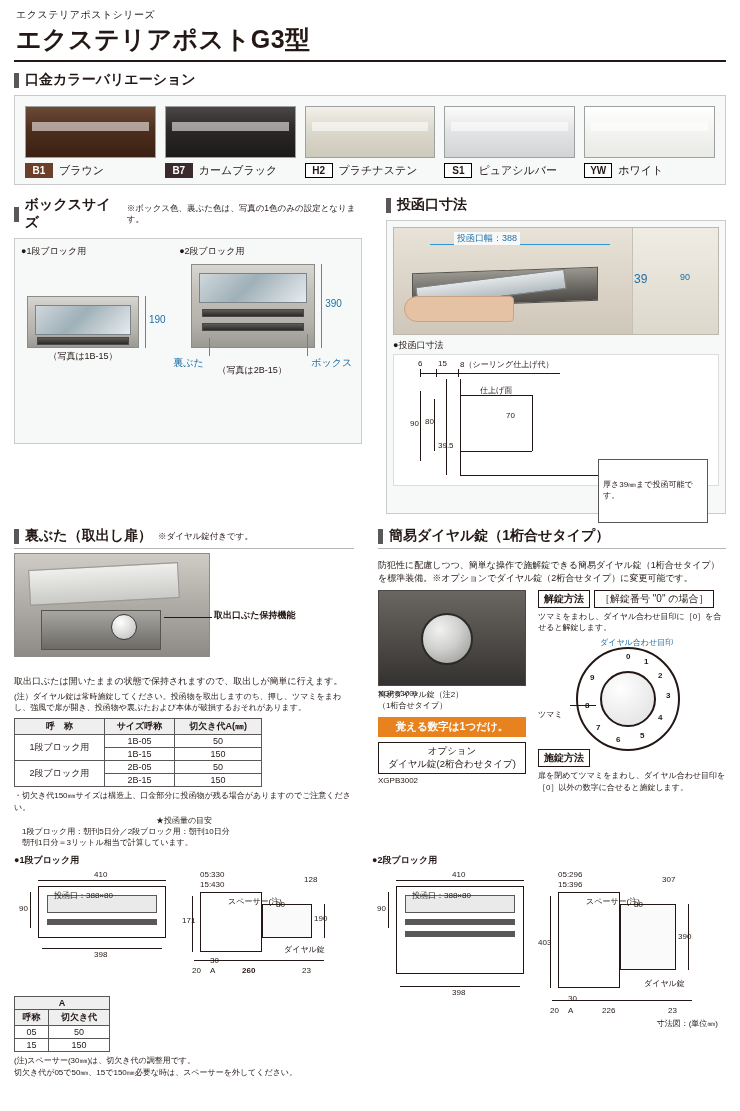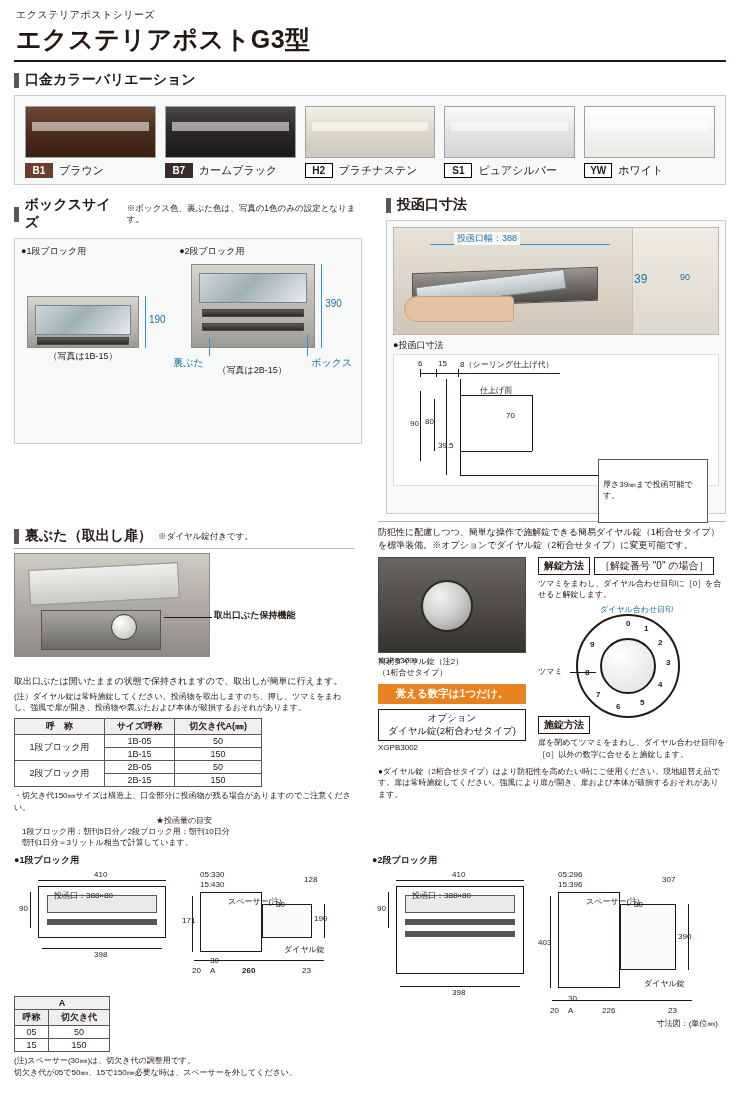--- a/index.html
+++ b/index.html
@@ -357,23 +357,27 @@
         </tbody>
       </table>
 
       <div class="xmini" style="margin-top:3px; line-height:1.4;">・切欠き代150㎜サイズは構造上、口金部分に投函物が残る場合がありますのでご注意ください。</div>
       <div class="xmini" style="margin-top:2px; line-height:1.4;text-align:center;">★投函量の目安</div>
       <div class="xmini" style="margin-left:8px; line-height:1.4; white-space:pre-line;">1段ブロック用：朝刊5日分／2段ブロック用：朝刊10日分
 朝刊1日分＝3リットル相当で計算しています。</div>
     </div>
 
     <div class="col-r">
+      <div class="sec-head">
+        <span class="bar"></span>
+        <span>簡易ダイヤル錠（1桁合せタイプ）</span>
+      </div>
       <div class="sec-head-line"></div>
 
-      <div class="mini" style="line-height:1.45; margin-top:4px;">防犯性に配慮しつつ、簡単な操作で施解錠できる簡易ダイヤル錠（1桁合せタイプ）を標準装備。※オプションでダイヤル錠（2桁合せタイプ）に変更可能です。</div>
+      <div class="mini" style="line-height:1.45; margin-top:10px;">防犯性に配慮しつつ、簡単な操作で施解錠できる簡易ダイヤル錠（1桁合せタイプ）を標準装備。※オプションでダイヤル錠（2桁合せタイプ）に変更可能です。</div>
 
       <div style="display:flex; gap:8px; margin-top:5px;">
 
         <div style="width:152px; position:relative;">
           <div class="dial-photo">
             <div class="dial-knob"></div>
           </div>
           <div class="xmini" style="white-space:pre-line; margin-top:3px;">簡易ダイヤル錠（注2）
 （1桁合せタイプ）</div>
           <div class="orangebar" style="margin-top:6px; width:148px;">覚える数字は1つだけ。</div>
@@ -402,32 +406,31 @@
                 <div class="num" style="left:80px; top:22px;">2</div>
                 <div class="num" style="left:88px; top:42px;">3</div>
                 <div class="num" style="left:80px; top:64px;">4</div>
                 <div class="num" style="left:62px; top:82px;">5</div>
                 <div class="num" style="left:38px; top:86px;">6</div>
                 <div class="num" style="left:18px; top:74px;">7</div>
                 <div class="num" style="left:7px; top:52px;">8</div>
                 <div class="num" style="left:12px; top:24px;">9</div>
               </div>
             </div>
-            <div class="tx" style="left:0px; top:64px;">ツマミ</div>
+            <div class="tx" style="left:0px; top:74px;">ツマミ</div>
             <div class="ln" style="left:32px; top:70px; width:26px; height:1px;"></div>
           </div>
 
           <div style="display:flex; gap:4px; align-items:center; margin-top:-4px;">
             <span class="tagbox">施錠方法</span>
           </div>
           <div class="xmini" style="margin-top:3px; line-height:1.4;">扉を閉めてツマミをまわし、ダイヤル合わせ目印を［0］以外の数字に合せると施錠します。</div>
         </div>
       </div>
 
-      <div class="xmini" style="margin-top:6px; line-height:1.45;">●ダイヤル錠（2桁合せタイプ）はより防犯性を高めたい時にご使用ください。現地組替え品です。扉は常時施錠してください。強風により扉が開き、扉および本体が破損するおそれがあります。</div>
     </div>
   </div>
 
   <div class="bot-cols">
 
     <div class="bot-col">
       <div class="mini" style="font-weight:bold;">●1段ブロック用</div>
       <div class="draw" style="height:126px; margin-top:3px; border:none;">
 
         <div class="ln" style="left:24px; top:10px; width:128px; height:1px;"></div>

